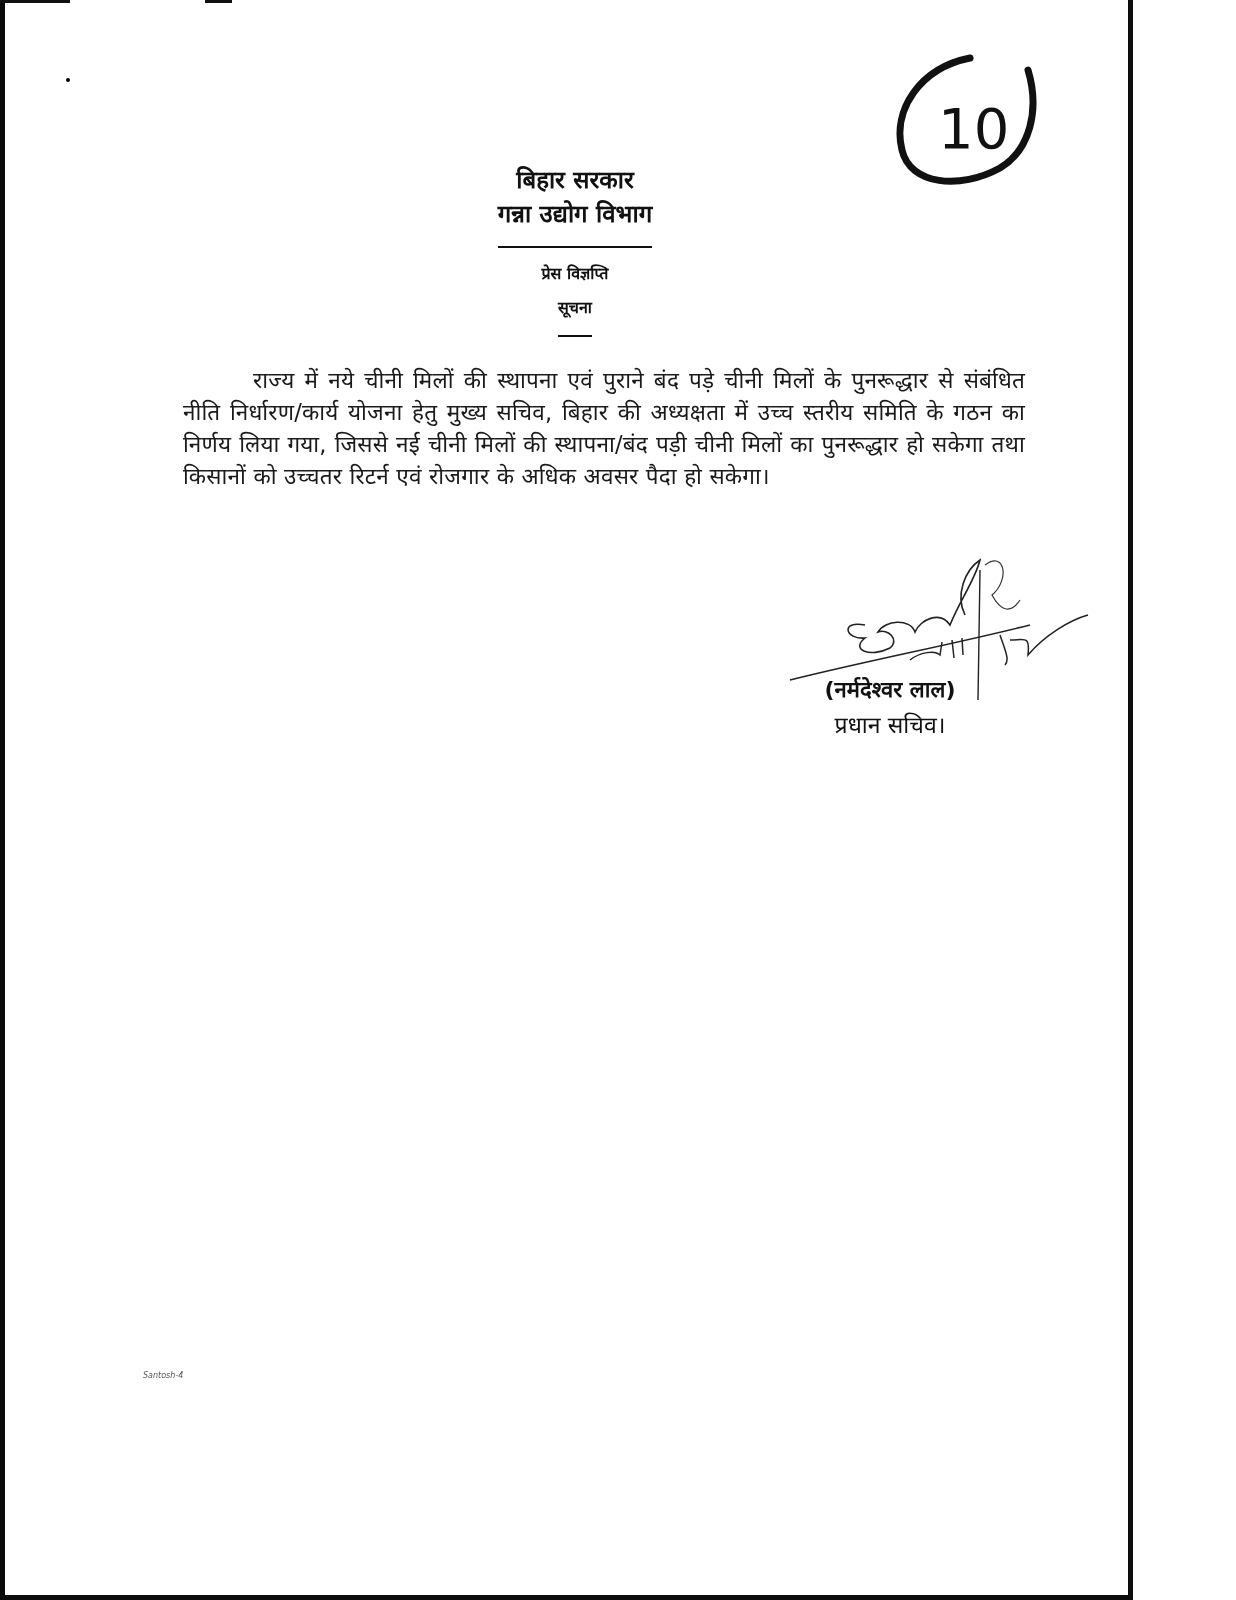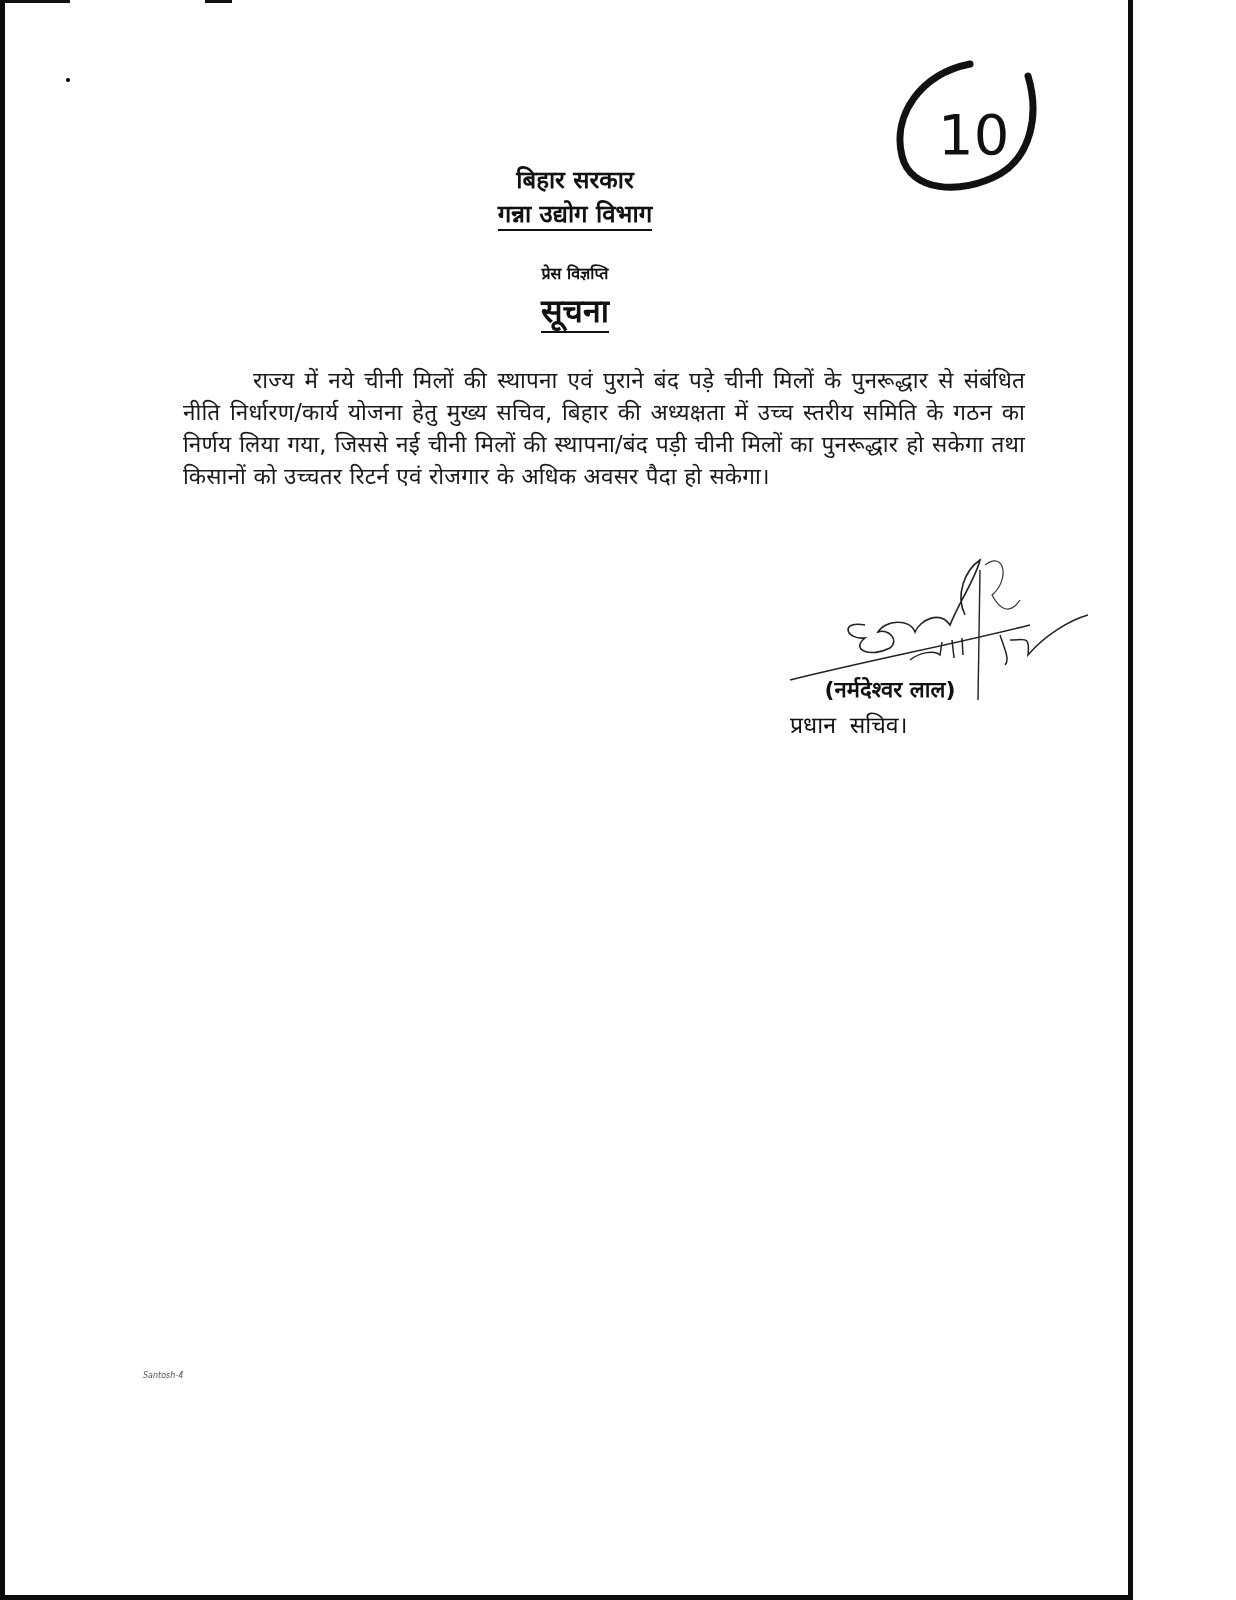--- a/index.html
+++ b/index.html
@@ -8,38 +8,38 @@
     background: #ffffff; color: #111111;
     font-family: "DejaVu Sans", sans-serif;
   }
   .scan-border-left { position: absolute; left: 0; top: 0; width: 5px; height: 1600px; background: #0a0a0a; }
   .scan-border-top-a { position: absolute; left: 0; top: 0; width: 70px; height: 3px; background: #111; }
   .scan-border-top-b { position: absolute; left: 205px; top: 0; width: 27px; height: 3px; background: #111; }
   .scan-border-right { position: absolute; left: 1128px; top: 0; width: 5px; height: 1600px; background: #0d0d0d; }
   .scan-border-bottom { position: absolute; left: 0; top: 1595px; width: 1133px; height: 5px; background: #0d0d0d; }
   .speck { position: absolute; width: 4px; height: 4px; border-radius: 50%; background: #000; }
 
-  .page-number-mark { position: absolute; left: 880px; top: 56px; width: 165px; height: 145px; }
+  .page-number-mark { position: absolute; left: 880px; top: 50px; width: 165px; height: 145px; }
 
   .heading { position: absolute; left: 0; width: 1150px; text-align: center; font-weight: bold; color: #111; }
   .h-govt { top: 162px; font-size: 24px; text-align: center; }
   .h-dept { top: 196px; font-size: 24px; }
-  .h-dept span, .h-notice span { border-bottom: 2px solid #111; padding-bottom: 1px; }
+  .h-dept span, .h-notice span { border-bottom: 2px solid #111; padding-bottom: 18px; }
   .h-press { top: 262px; font-size: 16px; }
-  .h-notice { top: 288px; font-size: 32px; }
+  .h-notice { top: 296px; font-size: 16px; }
 
   .body-text {
     position: absolute; left: 183px; top: 364px; width: 842px;
     font-size: 22.5px; line-height: 32px; text-align: justify; color: #1a1a1a;
     text-indent: 70px; letter-spacing: 0.2px;
   }
 
   .signature-scribble { position: absolute; left: 770px; top: 540px; width: 320px; height: 160px; }
   .signatory-name { position: absolute; left: 790px; top: 673px; width: 200px; text-align: center; font-size: 22px; font-weight: bold; color: #111; }
-  .signatory-title { position: absolute; left: 790px; top: 708px; width: 200px; font-size: 23px; color: #111; font-family: Liberation Mono, monospace; }
+  .signatory-title { position: absolute; left: 790px; top: 708px; width: 200px; text-align: center; font-size: 23px; color: #111; }
 
   .footer-code { position: absolute; left: 143px; top: 1371px; font-size: 8px; color: #555; font-style: italic; }
 </style>
 </head>
 <body>
 
 <div class="scan-border-left"></div>
 <div class="scan-border-top-a"></div>
 <div class="scan-border-top-b"></div>
 <div class="scan-border-right"></div>

